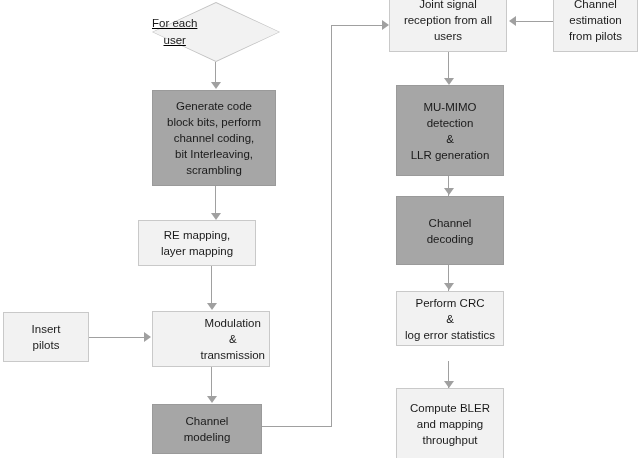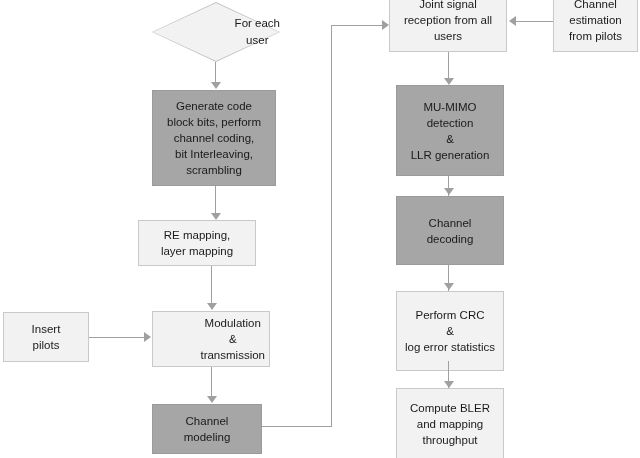--- a/index.html
+++ b/index.html
@@ -37,21 +37,22 @@
   }
   .node.gray {
     background: #a6a6a6;
     border-color: #9a9a9a;
   }
   .diamond {
     position: absolute;
     box-sizing: border-box;
     display: flex;
     align-items: center;
-    justify-content: flex-end;
+    justify-content: flex-start;
+    text-decoration: underline;
   }
   .diamond .dborder {
     position: absolute;
     inset: 0;
     background: #bfbfbf;
     -webkit-clip-path: polygon(50% 0%, 100% 50%, 50% 100%, 0% 50%);
     clip-path: polygon(50% 0%, 100% 50%, 50% 100%, 0% 50%);
     z-index: 0;
   }
   .diamond .dinner {
@@ -193,21 +194,21 @@
   <div class="arrow-down" style="left:444px; top:188px;"></div>
 
   <div class="node gray" style="left:396px; top:196px; width:108px; height:69px;">
     <span>Channel
 decoding</span>
   </div>
 
   <div class="vline" style="left:448px; top:265px; height:26px;"></div>
   <div class="arrow-down" style="left:444px; top:283px;"></div>
 
-  <div class="node light" style="left:396px; top:291px; width:108px; height:80px;">
+  <div class="node light" style="left:396px; top:291px; width:108px; height:55px;">
     <span>Perform CRC
 &amp;
 log error statistics</span>
   </div>
 
   <div class="vline" style="left:448px; top:361px; height:27px;"></div>
   <div class="arrow-down" style="left:444px; top:381px;"></div>
 
   <div class="node light" style="left:396px; top:388px; width:108px; height:72px;">
     <span>Compute BLER

